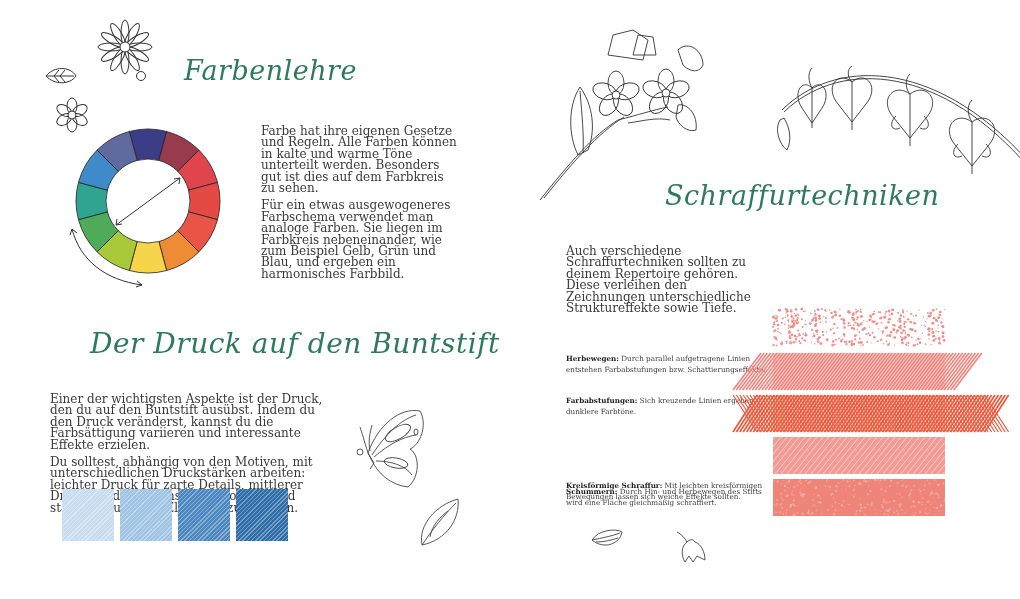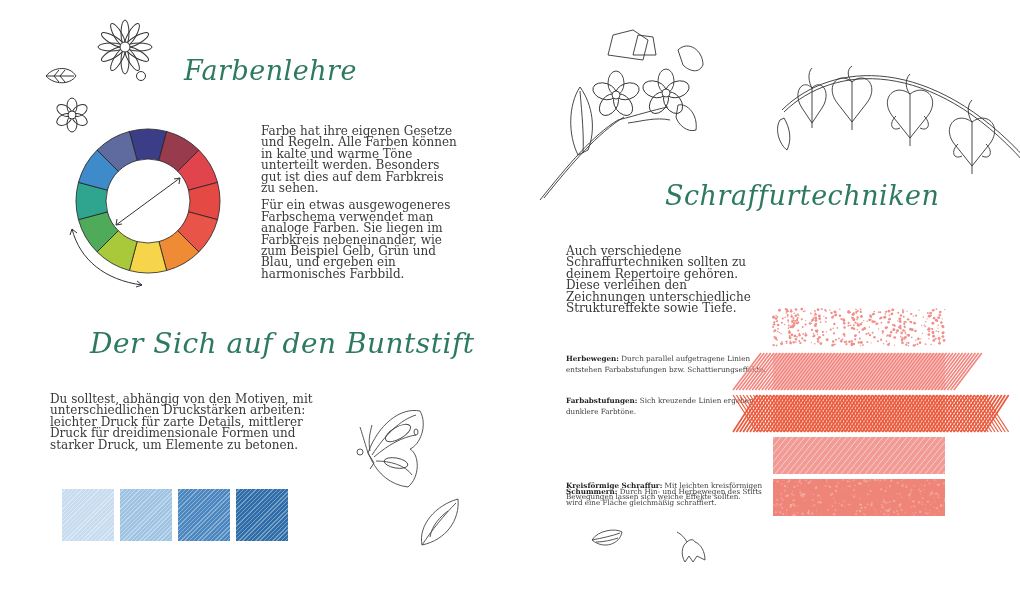--- a/index.html
+++ b/index.html
@@ -90,23 +90,24 @@
         <path d="M12 104 l-2 6 M12 104 l5 4"></path>
         <path d="M82 160 l-5 -4 M82 160 l-6 2"></path>
       </g>
     </svg>
 
     <div class="para" style="left:261px;top:126px;width:198px;">
       <p>Farbe hat ihre eigenen Gesetze und Regeln. Alle Farben können in kalte und warme Töne unterteilt werden. Besonders gut ist dies auf dem Farbkreis zu sehen.</p>
       <p>Für ein etwas ausgewogeneres Farbschema verwendet man analoge Farben. Sie liegen im Farbkreis nebeneinander, wie zum Beispiel Gelb, Grün und Blau, und ergeben ein harmonisches Farbbild.</p>
     </div>
 
-    <div class="title" style="left:90px;top:327px;font-size:28px;">Der Sich auf den Buntstift</div>
+    <div class="title" style="left:90px;top:327px;font-size:28px;">Der Druck auf den Buntstift</div>
 
     <div class="para" style="left:50px;top:394px;width:290px;">
+      <p>Einer der wichtigsten Aspekte ist der Druck, den du auf den Buntstift ausübst. Indem du den Druck veränderst, kannst du die Farbsättigung variieren und interessante Effekte erzielen.</p>
       <p>Du solltest, abhängig von den Motiven, mit unterschiedlichen Druckstärken arbeiten: leichter Druck für zarte Details, mittlerer Druck für dreidimensionale Formen und starker Druck, um Elemente zu betonen.</p>
     </div>
 
     <div class="swatch" id="sw0" style="left: 62px; top: 489px; background: repeating-linear-gradient(135deg, rgb(199, 220, 239) 0px, rgb(199, 220, 239) 2px, rgba(255, 255, 255, 0.35) 2px, rgba(255, 255, 255, 0.35) 3px), rgb(199, 220, 239);"></div>
     <div class="swatch" id="sw1" style="left: 120px; top: 489px; background: repeating-linear-gradient(135deg, rgb(159, 195, 227) 0px, rgb(159, 195, 227) 2px, rgba(255, 255, 255, 0.35) 2px, rgba(255, 255, 255, 0.35) 3px), rgb(159, 195, 227);"></div>
     <div class="swatch" id="sw2" style="left: 178px; top: 489px; background: repeating-linear-gradient(135deg, rgb(76, 136, 191) 0px, rgb(76, 136, 191) 2px, rgba(255, 255, 255, 0.35) 2px, rgba(255, 255, 255, 0.35) 3px), rgb(76, 136, 191);"></div>
     <div class="swatch" id="sw3" style="left: 236px; top: 489px; background: repeating-linear-gradient(135deg, rgb(47, 110, 168) 0px, rgb(47, 110, 168) 2px, rgba(255, 255, 255, 0.35) 2px, rgba(255, 255, 255, 0.35) 3px), rgb(47, 110, 168);"></div>
 
     <svg class="abs" style="left:350px;top:405px" width="80" height="85">
       <g fill="none" stroke="#444" stroke-width="0.9">

